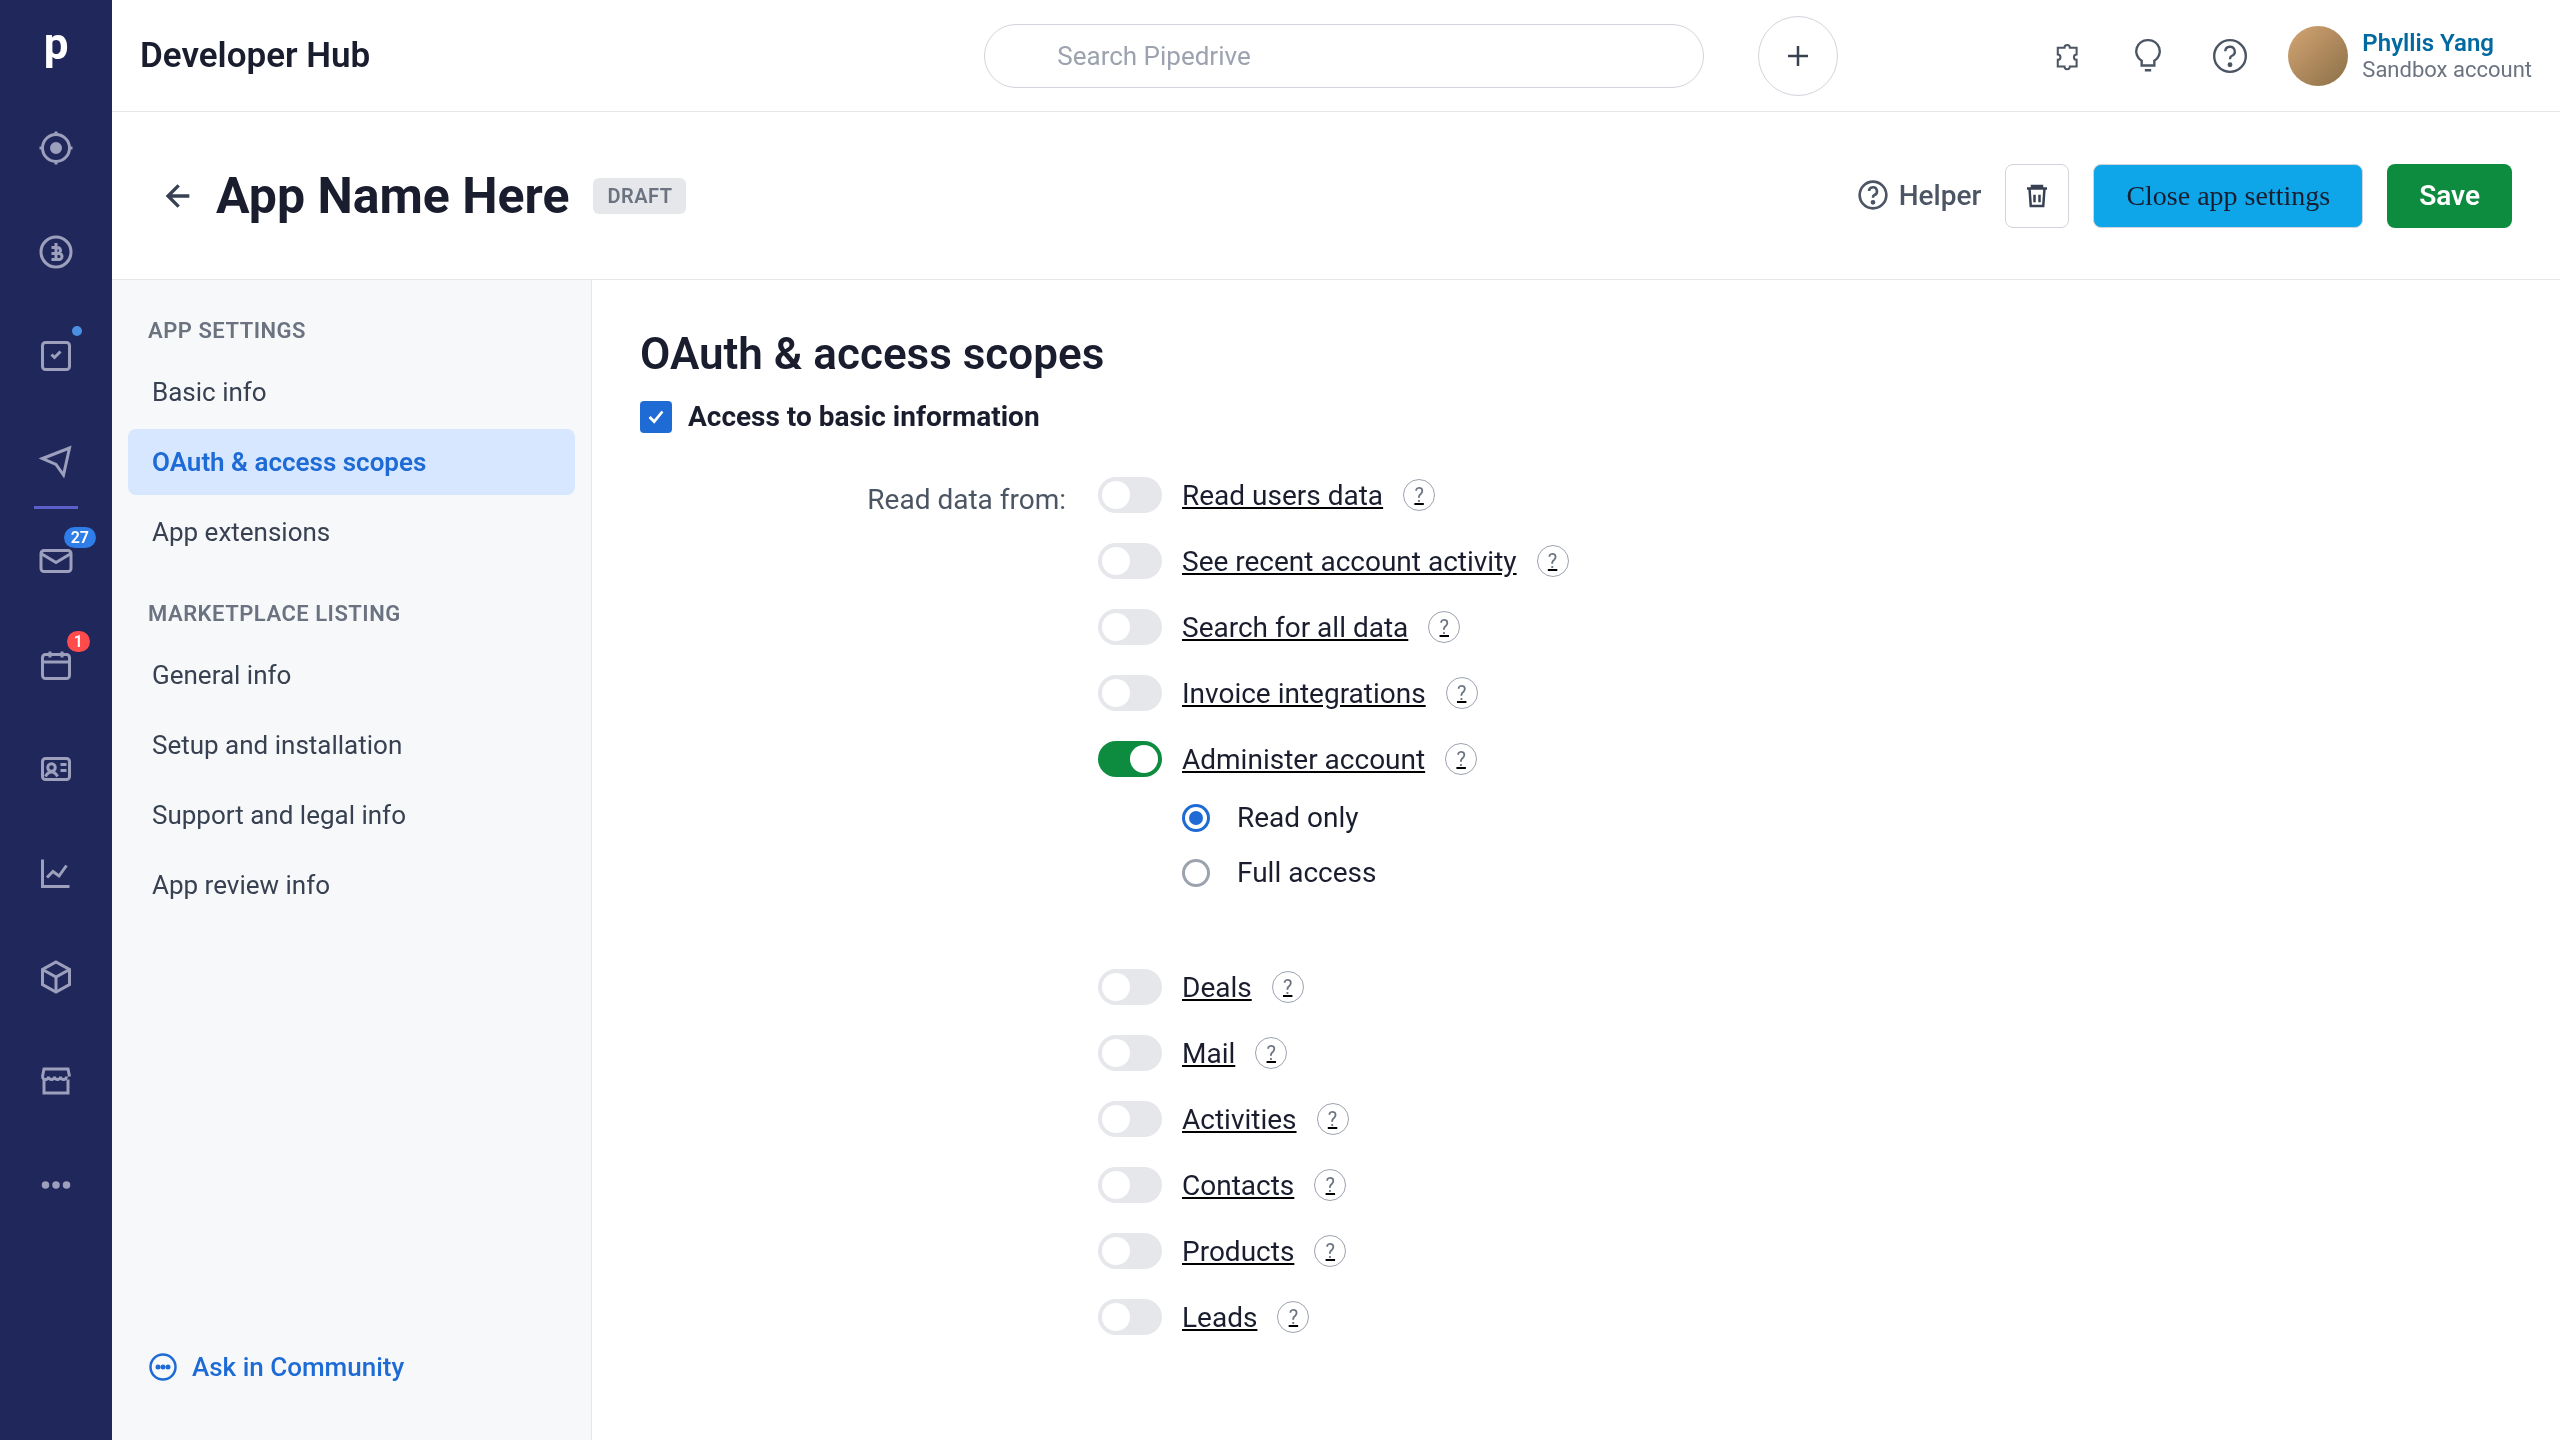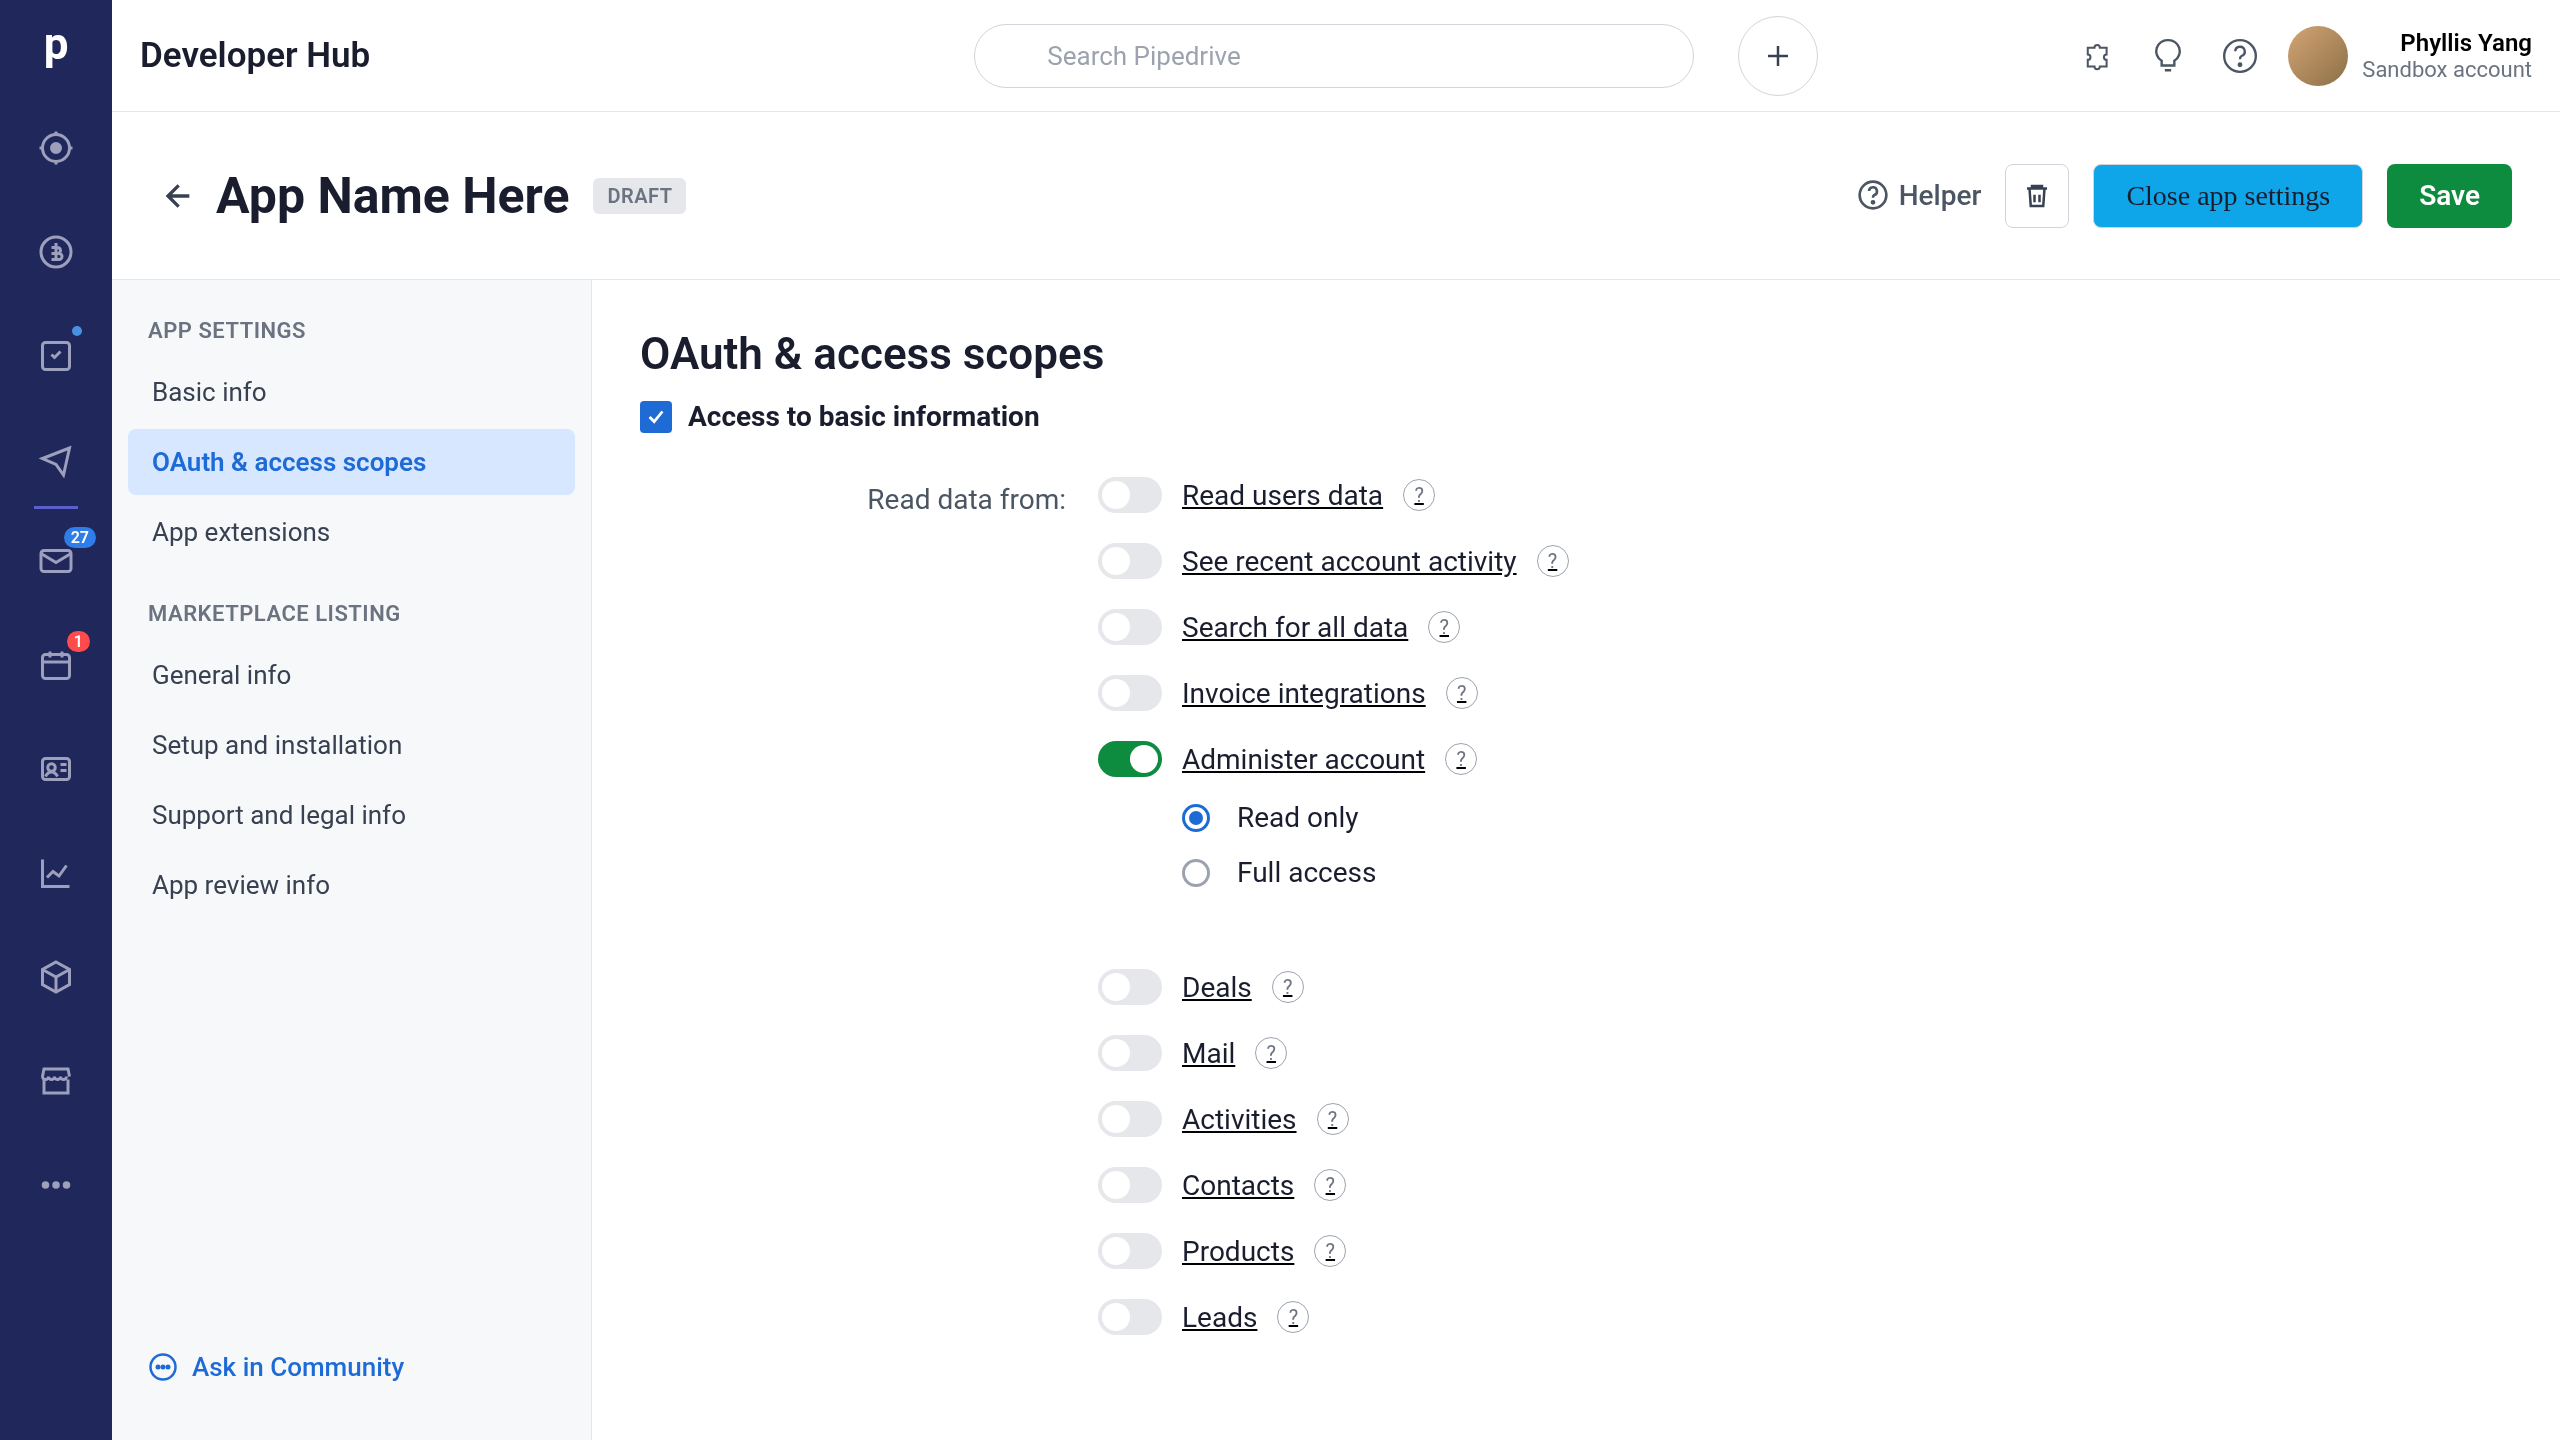--- a/index.html
+++ b/index.html
@@ -97,21 +97,21 @@
   flex-direction: column;
 }
 
 
 .topbar {
   height: 112px;
   border-bottom: 1px solid #e5e7eb;
   display: flex;
   align-items: center;
   padding: 12px 28px;
-  gap: 24px;
+  gap: 34px;
 }
 
 .topbar-title {
   font-size: 35px;
   font-weight: 600;
   color: #1a1d2e;
 }
 
 .search-wrap {
   margin-left: auto;
@@ -192,22 +192,21 @@
 .avatar {
   width: 60px;
   height: 60px;
   border-radius: 50%;
   background: linear-gradient(135deg, #d4a574, #8b6f47);
 }
 
 .user-name {
   font-size: 24px;
   font-weight: 600;
-  color: #000000;
-  text-align: right;
+  color: #0369a1;
 }
 
 .user-account {
   font-size: 22px;
   color: #6b7280;
 }
 
 
 .page-header {
   height: 168px;

